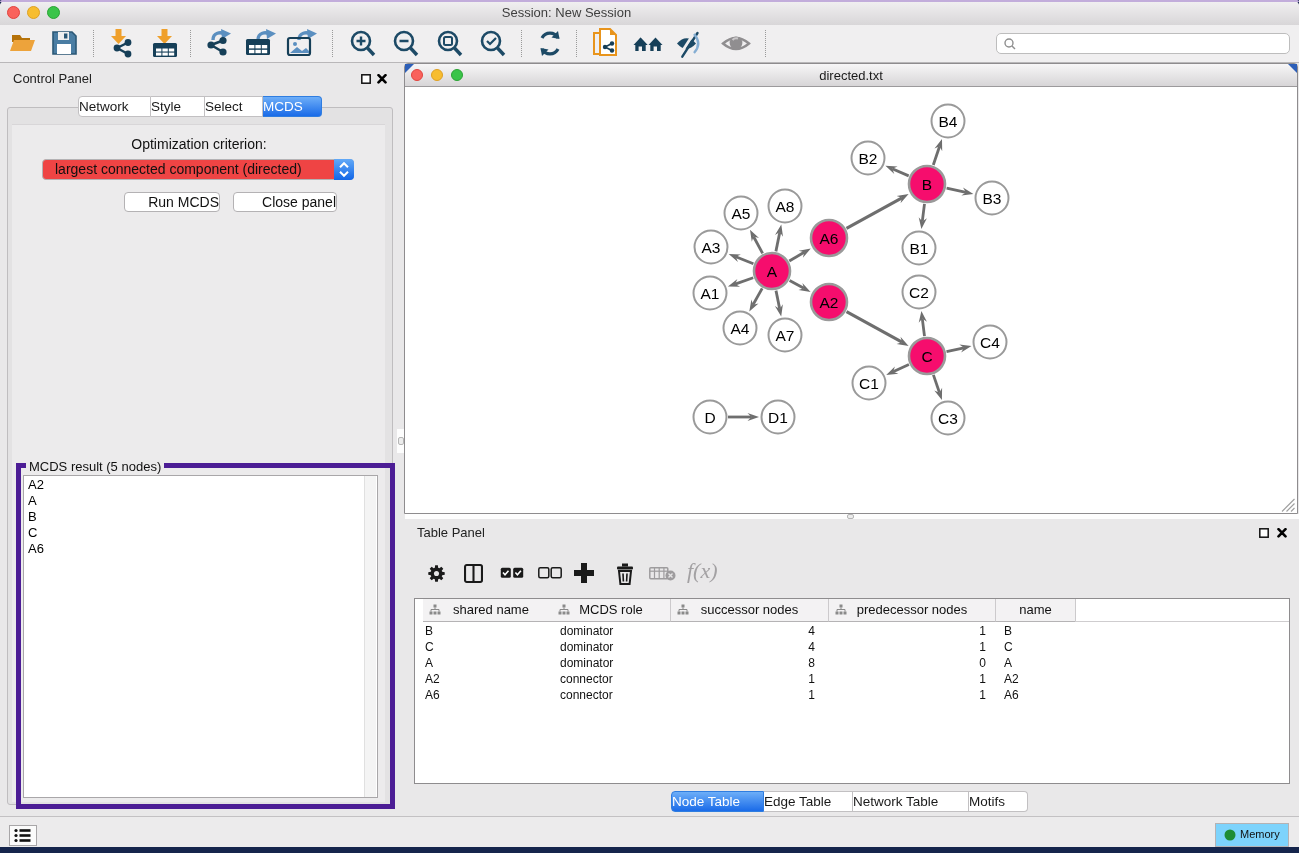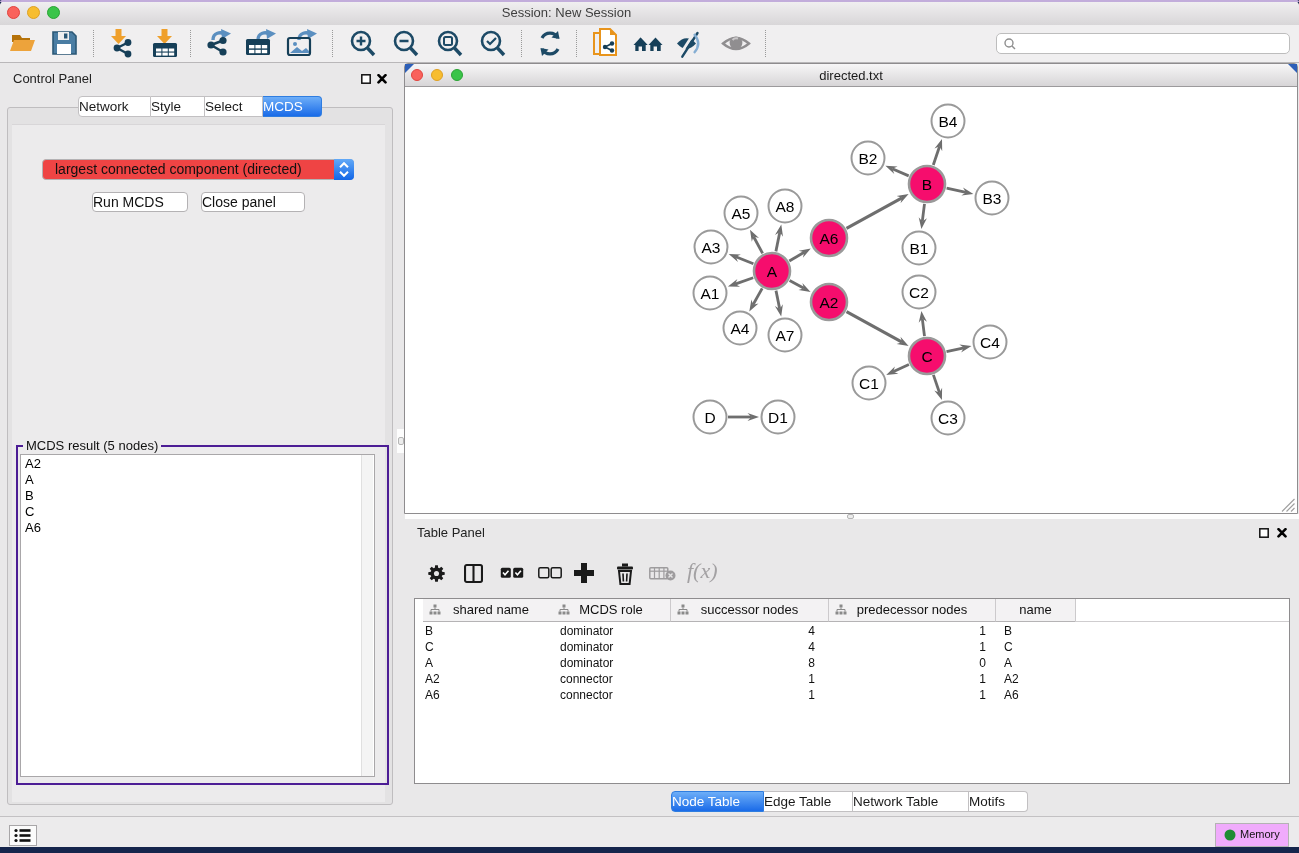--- a/index.html
+++ b/index.html
@@ -20,30 +20,30 @@
 #cpBox{position:absolute;left:7px;top:106px;width:384px;height:696px;border:1px solid #bfbdbf;border-radius:3px;background:#e3e2e3;}
 #cpInner{position:absolute;left:12px;top:123px;width:373px;height:677px;background:#ecebec;border-top:1px solid #d8d6d8;}
 .tabgroup{position:absolute;display:flex;height:21px;}
 .tab{box-sizing:border-box;height:21px;line-height:19px;border:1px solid #c2c0c2;border-left:none;background:#fff;color:#1a1a1a;font-size:13.5px;white-space:nowrap;overflow:hidden;}
 .tab.first{border-left:1px solid #c2c0c2;border-radius:4px 0 0 4px;}
 .tab.last{border-radius:0 4px 4px 0;}
 .tab.sel{background:linear-gradient(#6daef8,#1a6be8);border-color:#2f7de0;color:#fff;}
 #optLabel{position:absolute;left:0px;top:135px;width:398px;text-align:center;font-size:14px;color:#111;}
 #dropdown{position:absolute;left:42px;top:158px;width:298px;height:19px;background:#ef4444;border:1px solid #b4b2b4;border-radius:4px;font-size:14px;color:#111;line-height:19px;padding-left:12px;}
 #spinner{position:absolute;right:-1px;top:-1px;width:20px;height:21px;border-radius:0 4px 4px 0;background:linear-gradient(#62a9f7,#1266e7);}
-.btn{position:absolute;height:18px;background:#fff;border:1px solid #b4b2b4;border-radius:4px;font-size:14px;color:#111;text-align:left;line-height:18px;}
-#fieldset{position:absolute;left:16px;top:444px;width:369px;height:336px;border:2px solid #4c1d95;}
+.btn{position:absolute;height:18px;background:#fff;border:1px solid #b4b2b4;border-radius:4px;font-size:14px;color:#111;text-align:right;line-height:18px;margin-left:32px;}
+#fieldset{position:absolute;left:16px;top:462px;width:369px;height:336px;border:5px solid #4c1d95;}
 #fsLegend{position:absolute;left:5px;top:-9px;background:#ecebec;padding:0 3px;font-size:13px;color:#111;}
 #listbox{position:absolute;left:2px;top:7px;width:353px;height:321px;background:#fff;border:1px solid #a9a7a9;}
 #listbox .scroll{position:absolute;right:1px;top:0;width:11px;height:100%;background:#f4f4f4;border-left:1px solid #e0e0e0;}
 #listItems{position:absolute;left:4px;top:1px;font-size:13px;color:#000;line-height:16px;}
 
 #statusbar{position:absolute;left:0;top:815px;width:1299px;height:33px;background:#ecebec;border-top:1px solid #c3c1c3;}
 #listBtn{position:absolute;left:9px;top:8px;width:26px;height:19px;background:#fbfbfb;border:1px solid #a8a6a8;}
-#memBtn{position:absolute;left:1215px;top:6px;width:72px;height:22px;background:#f0abfc;border:1px solid #b4b2b4;font-size:11px;color:#111;}
+#memBtn{position:absolute;left:1215px;top:6px;width:72px;height:22px;background:#7dd3fc;border:1px solid #b4b2b4;font-size:11px;color:#111;}
 
 #netwin{position:absolute;left:404px;top:62px;width:892px;height:449px;border:1px solid #8e8c8e;border-radius:4px 4px 0 0;background:#fff;}
 #nwTitle{position:absolute;left:0;top:0;width:100%;height:22px;background:linear-gradient(#f7f6f7,#d7d5d7);border-bottom:1px solid #9c9a9c;border-radius:4px 4px 0 0;}
 #nwText{position:absolute;left:0;top:4px;width:100%;text-align:center;font-size:13px;color:#1a1a1a;}
 .ntl{position:absolute;top:5px;width:12px;height:12px;border-radius:50%;}
 .corner{position:absolute;width:0;height:0;top:0;}
 #canvas{position:absolute;left:0;top:23px;width:890px;height:425px;background:#fff;}
 
 #tpTitle{position:absolute;left:417px;top:524px;font-size:13px;color:#222;}
 #tpToolbar{position:absolute;left:411px;top:552px;width:878px;height:40px;}
@@ -199,20 +199,21 @@
         <path d="M17.5 1.2 l7 7.2 m0 -7.2 l-7 7.2" stroke="#000" stroke-width="2.6" stroke-linecap="round"></path>
       </svg>
   <div id="cpBox"></div>
   <div id="cpInner"></div>
   <div class="tabgroup" style="left:78px;top:95px;">
     <div class="tab first" style="width:73px;">Network</div>
     <div class="tab" style="width:54px;">Style</div>
     <div class="tab" style="width:58px;">Select</div>
     <div class="tab last sel" style="width:59px;">MCDS</div>
   </div>
+  <div id="optLabel">Optimization criterion:</div>
   <div id="dropdown">largest connected component (directed)<div id="spinner"><svg width="20" height="21" viewBox="0 0 20 21">
             <path d="M6 8.2 l4 -4 l4 4" fill="none" stroke="#fff" stroke-width="2"></path>
             <path d="M6 12.8 l4 4 l4 -4" fill="none" stroke="#fff" stroke-width="2"></path>
           </svg></div></div>
   <div class="btn" style="left:92px;top:191px;width:94px;">Run MCDS</div>
   <div class="btn" style="left:201px;top:191px;width:102px;">Close panel</div>
   <div id="fieldset">
     <div id="fsLegend">MCDS result (5 nodes)</div>
     <div id="listbox">
       <div class="scroll"></div>

